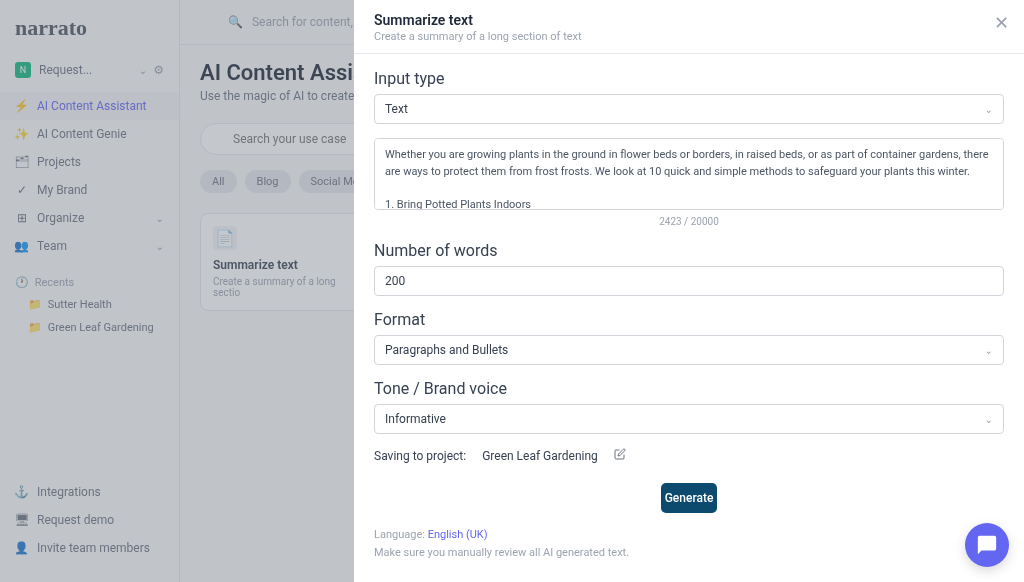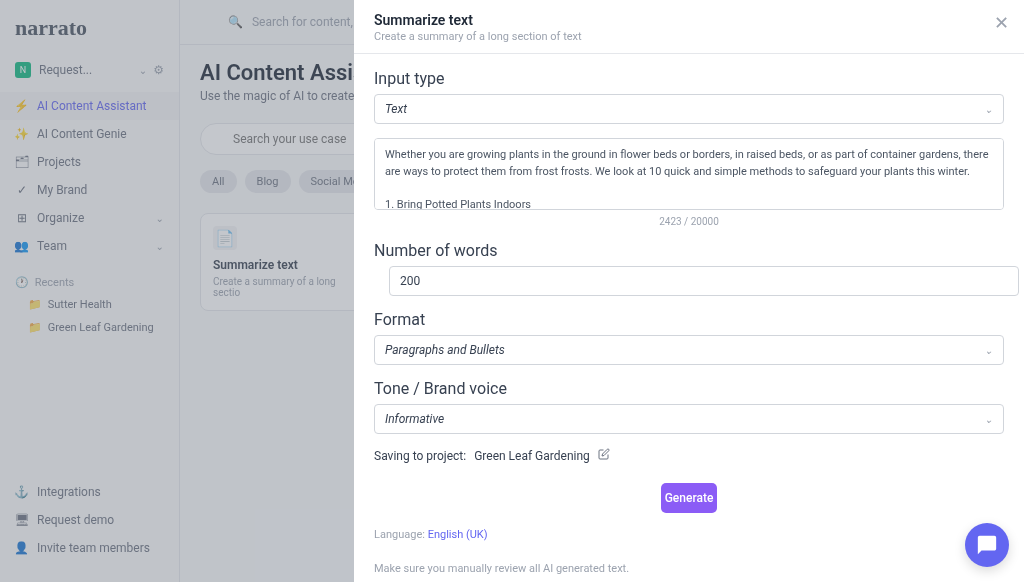--- a/index.html
+++ b/index.html
@@ -251,73 +251,71 @@
       border: 1px solid #d1d5db;
       border-radius: 4px;
       font-size: 12px;
       color: #374151;
       background: white;
       position: relative;
       display: flex;
       align-items: center;
       justify-content: space-between;
       cursor: pointer;
-      font-style: italic;
     }
     .form-textarea {
       width: 100%;
       padding: 8px 10px;
       border: 1px solid #d1d5db;
       border-radius: 4px;
       font-size: 11px;
       color: #4b5563;
       resize: none;
       height: 72px;
       font-family: inherit;
       line-height: 1.5;
     }
     .form-input {
       width: 100%;
       padding: 7px 10px;
       border: 1px solid #d1d5db;
       border-radius: 4px;
       font-size: 12px;
       color: #374151;
-      margin-left: 15px;
     }
     .char-count {
       text-align: center;
       font-size: 10px;
       color: #9ca3af;
       margin-top: 2px;
     }
     .saving-row {
       display: flex;
       align-items: center;
-      gap: 8px;
+      gap: 16px;
       font-size: 12px;
       color: #374151;
       margin-bottom: 20px;
     }
     .generate-btn {
       display: block;
       margin: 12px auto 15px;
       padding: 8px 4px;
-      background: #8b5cf6;
+      background: #0c4a6e;
       color: white;
       border: none;
       border-radius: 5px;
       font-size: 12px;
       font-weight: 500;
       cursor: pointer;
     }
     .language-row {
       font-size: 11px;
       color: #9ca3af;
-      margin-bottom: 21px;
+      margin-bottom: 5px;
     }
     .language-row .link {
       color: #6366f1;
     }
     .review-note {
       font-size: 11px;
       color: #9ca3af;
     }
     .chat-bubble {
       position: absolute;

